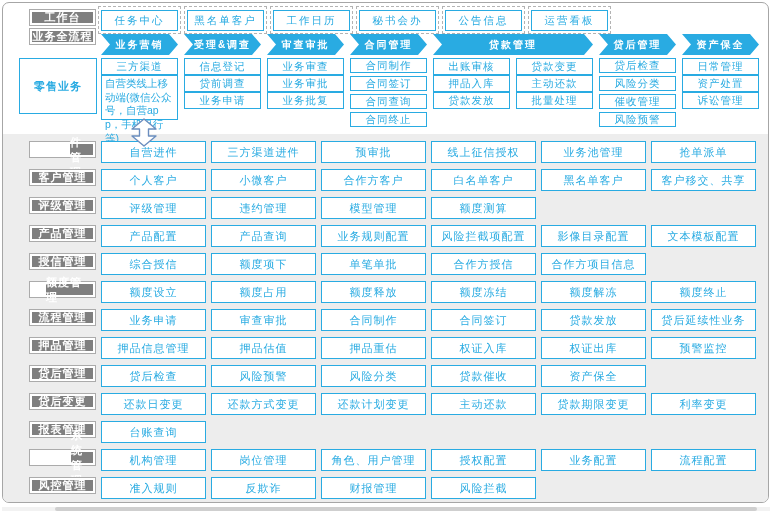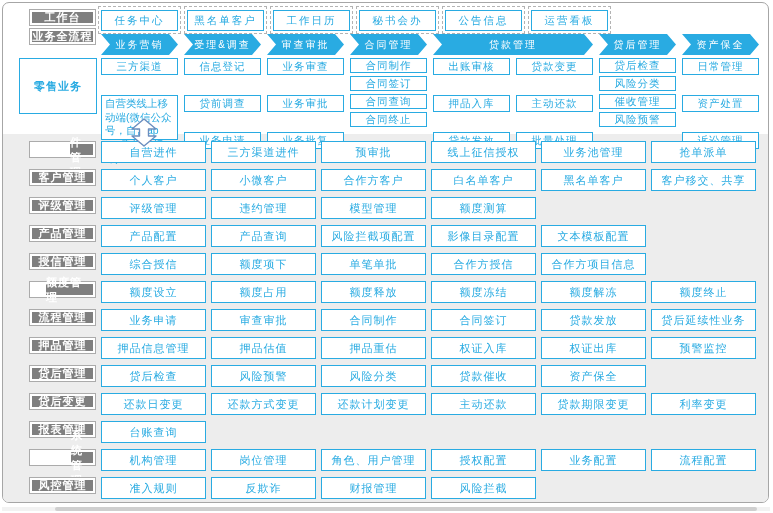--- a/index.html
+++ b/index.html
@@ -12,29 +12,29 @@
     padding:2px;box-sizing:border-box;}
   .glabel .inner{width:100%;height:100%;background:#7f7f7f;color:#fff;font-size:11px;font-weight:700;
     display:flex;align-items:center;justify-content:center;letter-spacing:1px;}
   
   .wb-row{position:absolute;left:95px;top:3px;display:flex;}
   .wb-wrap{width:77px;height:21px;border:1px dashed #b3b3b3;padding:3px 2px 2px 2px;margin-right:3px;background:#fff;text-align:center;}
   .wb-btn{width:100%;height:100%;border:1px solid #29abe2;box-sizing:border-box;background:#fff;color:#29abe2;
     font-size:10.5px;display:flex;align-items:center;justify-content:center;letter-spacing:2px;cursor:pointer;}
   
   .arrows{position:absolute;left:98px;top:31px;display:grid;grid-template-columns:repeat(8,77px);gap:6px;height:21px;}
-  .arrow{background:#29abe2;color:#fff;font-size:10px;font-weight:400;display:flex;align-items:center;
+  .arrow{background:#29abe2;color:#fff;font-size:10px;font-weight:700;display:flex;align-items:center;
     justify-content:center;letter-spacing:2px;
     clip-path:polygon(0% 0%,calc(100% - 9px) 0%,100% 50%,calc(100% - 9px) 100%,0% 100%,9px 50%);}
   
   .retail-box{position:absolute;left:16px;top:55px;width:78px;height:56px;border:1px solid #29abe2;background:#fff;
     color:#29abe2;font-size:11px;font-weight:700;display:flex;align-items:center;justify-content:center;
     letter-spacing:1px;box-sizing:border-box;}
   .tcols{position:absolute;left:98px;top:55px;display:grid;grid-template-columns:repeat(8,77px);gap:6px;align-items:start;}
-  .tcol{display:flex;flex-direction:column;gap:20px;}
+  .tcol{display:flex;flex-direction:column;gap:0;}
   .tcol.tight{gap:3px;}
   .tbtn{height:17px;border:1px solid #29abe2;background:#fff;color:#29abe2;font-size:10.5px;
     display:flex;align-items:center;justify-content:center;letter-spacing:1px;cursor:pointer;box-sizing:border-box;}
   .tcol.tight .tbtn{height:15px;}
   .tbtn.multi{height:45px;line-height:1.3;text-align:left;padding:1px 3px;letter-spacing:0;font-size:10.5px;
     display:block;word-break:break-all;}
   
   .connector{position:absolute;left:126px;top:115px;width:30px;height:29px;z-index:3;}
   
   .rows{position:absolute;left:0;top:138px;right:0;}
@@ -178,20 +178,21 @@
           <div class="mbtn">额度测算</div>
         </div>
       </div>
       <div class="mrow">
         <div class="glabel" style="top: 0px;">
           <div class="inner">产品管理</div>
         </div>
         <div class="mgrid">
           <div class="mbtn">产品配置</div>
           <div class="mbtn">产品查询</div>
+          <div class="mbtn">业务规则配置</div>
           <div class="mbtn">风险拦截项配置</div>
           <div class="mbtn">影像目录配置</div>
           <div class="mbtn">文本模板配置</div>
         </div>
       </div>
       <div class="mrow">
         <div class="glabel" style="top: 0px;">
           <div class="inner">授信管理</div>
         </div>
         <div class="mgrid">

